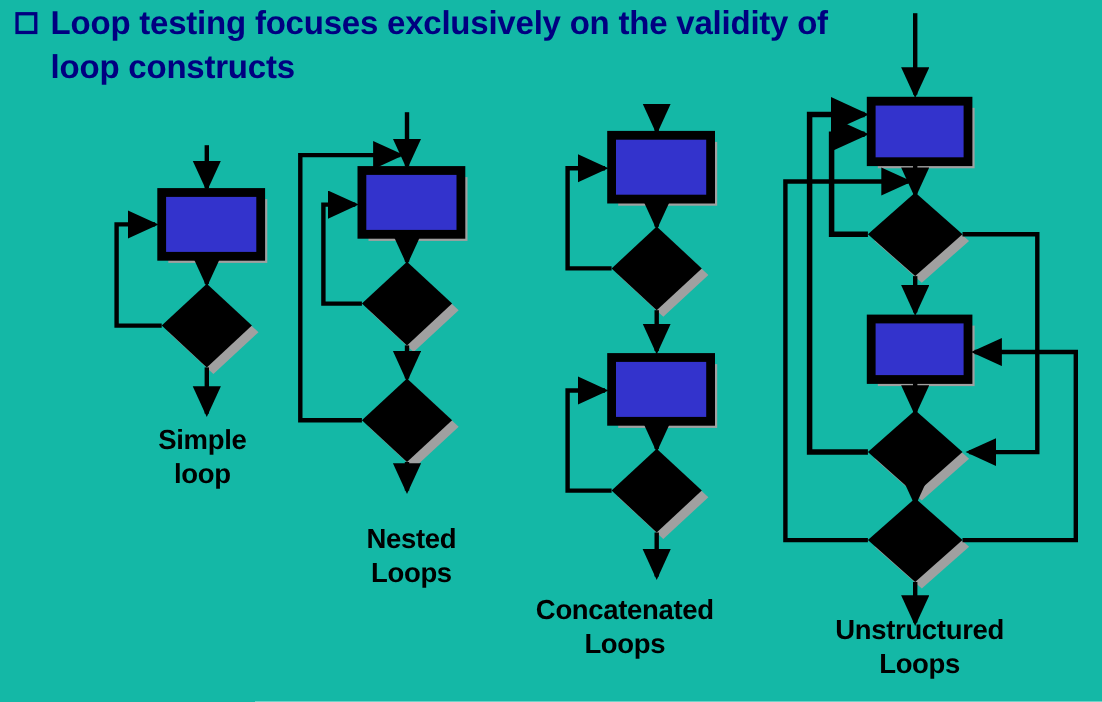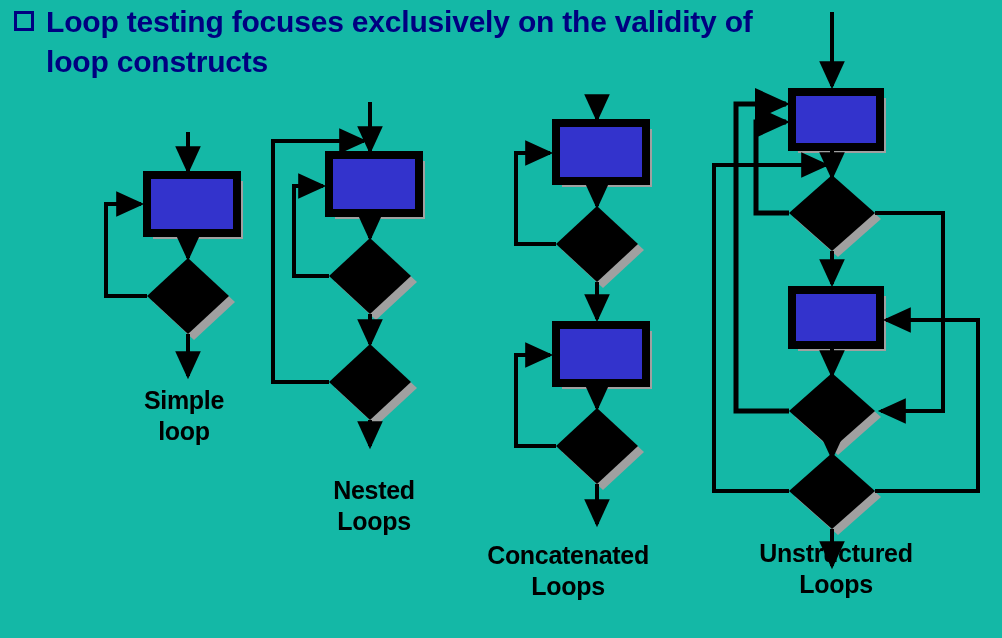--- a/index.html
+++ b/index.html
@@ -179,16 +179,16 @@
 
       <path d="M89,401 L36,401 L36,94 L86,94" fill="none" stroke="#000000" stroke-width="5" marker-end="url(#ah)"></path>
 
       <path d="M89,481 L14,481 L14,155 L126,155" fill="none" stroke="#000000" stroke-width="4" marker-end="url(#ah)"></path>
 
       <path d="M175,203 L243,203 L243,401 L181,401" fill="none" stroke="#000000" stroke-width="4" marker-end="url(#ah)"></path>
 
       <path d="M175,481 L278,481 L278,310 L186,310" fill="none" stroke="#000000" stroke-width="4" marker-end="url(#ah)"></path>
     </svg>
   </div>
-  <div class="caption" style="left:714px; top:538px; width:244px;">Unstructured
+  <div class="caption" style="left:714px; top:558px; width:244px;">Unstructured
 Loops</div>
 
 </div>
 
 </body></html>

